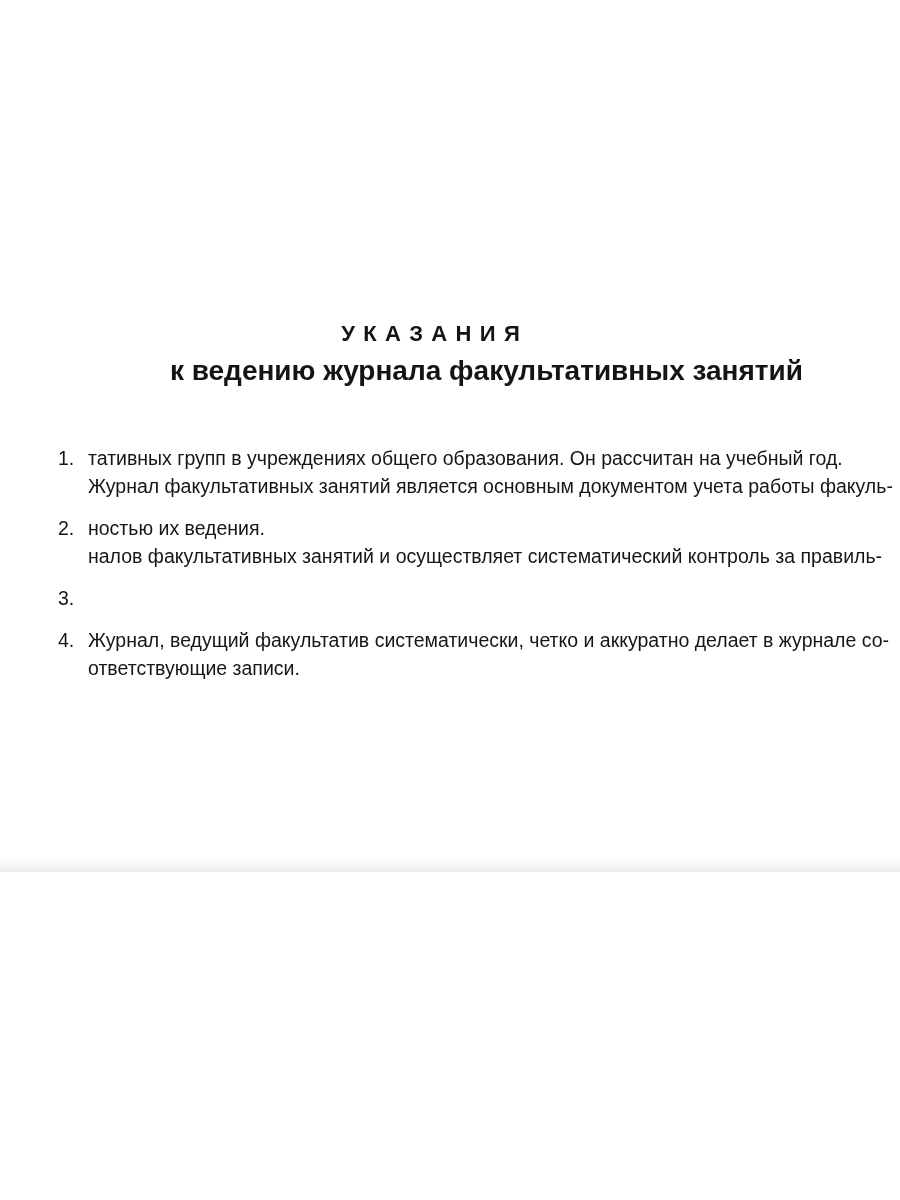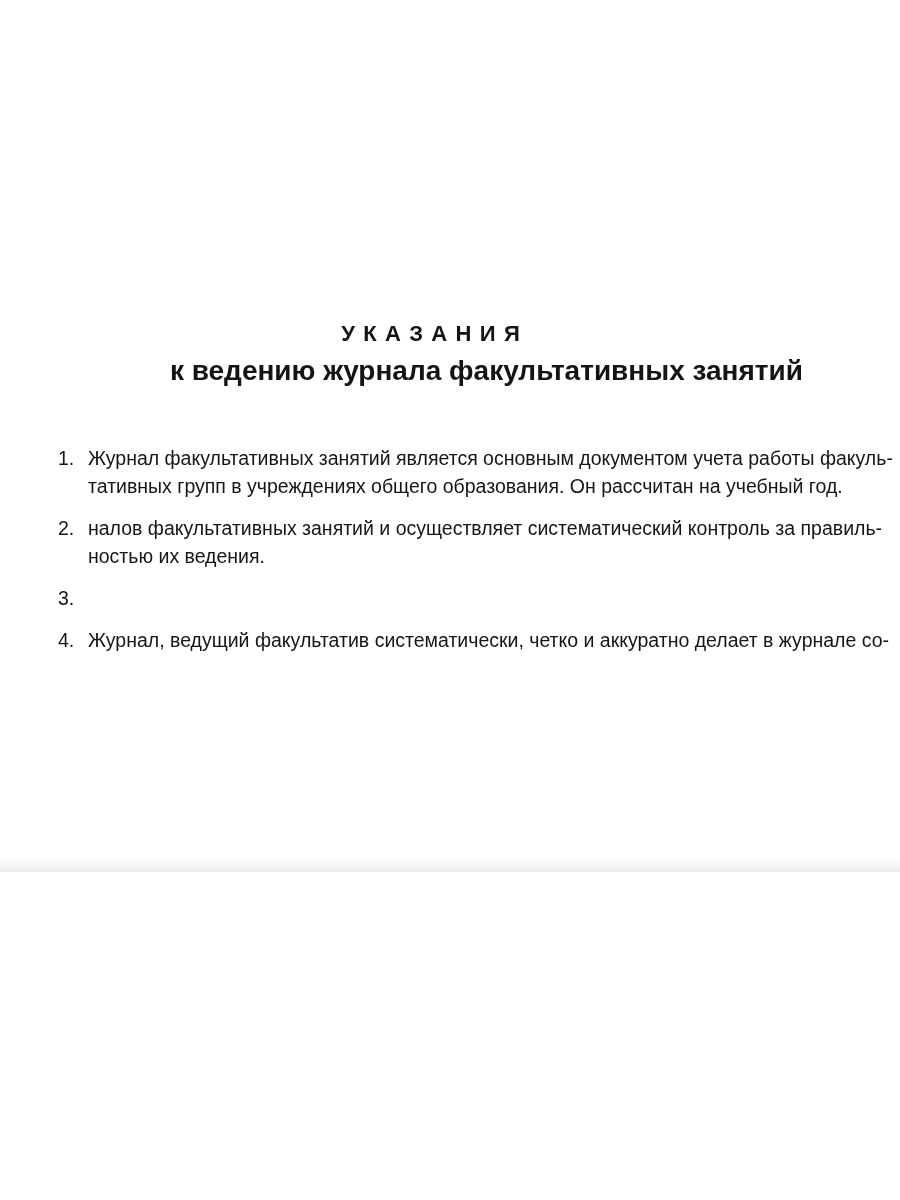--- a/index.html
+++ b/index.html
@@ -76,41 +76,42 @@
 <body>
 
 <div class="page">
   <div class="content">
     <h1 class="doc-title">УКАЗАНИЯ</h1>
     <h2 class="doc-subtitle">к ведению журнала факультативных занятий</h2>
     <ol class="instruction-list" id="instruction-list">
   <li class="item">
     <span class="num">1.</span>
     <span class="text">
+            <div class="line">тативных групп в учреждениях общего образования. Он рассчитан на учебный год.</div>
             <div class="line">Журнал факультативных занятий является основным документом учета работы факуль-</div>
-            <div class="line">тативных групп в учреждениях общего образования. Он рассчитан на учебный год.</div>
           </span>
   </li>
 
   <li class="item">
     <span class="num">2.</span>
     <span class="text">
+            <div class="line">ностью их ведения.</div>
             <div class="line">налов факультативных занятий и осуществляет систематический контроль за правиль-</div>
-            <div class="line">ностью их ведения.</div>
           </span>
   </li>
 
   <li class="item">
     <span class="num">3.</span>
     <span class="text">
           </span>
   </li>
 
   <li class="item">
     <span class="num">4.</span>
     <span class="text">
             <div class="line">Журнал, ведущий факультатив систематически, четко и аккуратно делает в журнале со-</div>
+            <div class="line">ответствующие записи.</div>
           </span>
   </li>
 </ol>
   </div>
   <div class="bottom-shade"></div>
 </div>
 
 </body></html>

